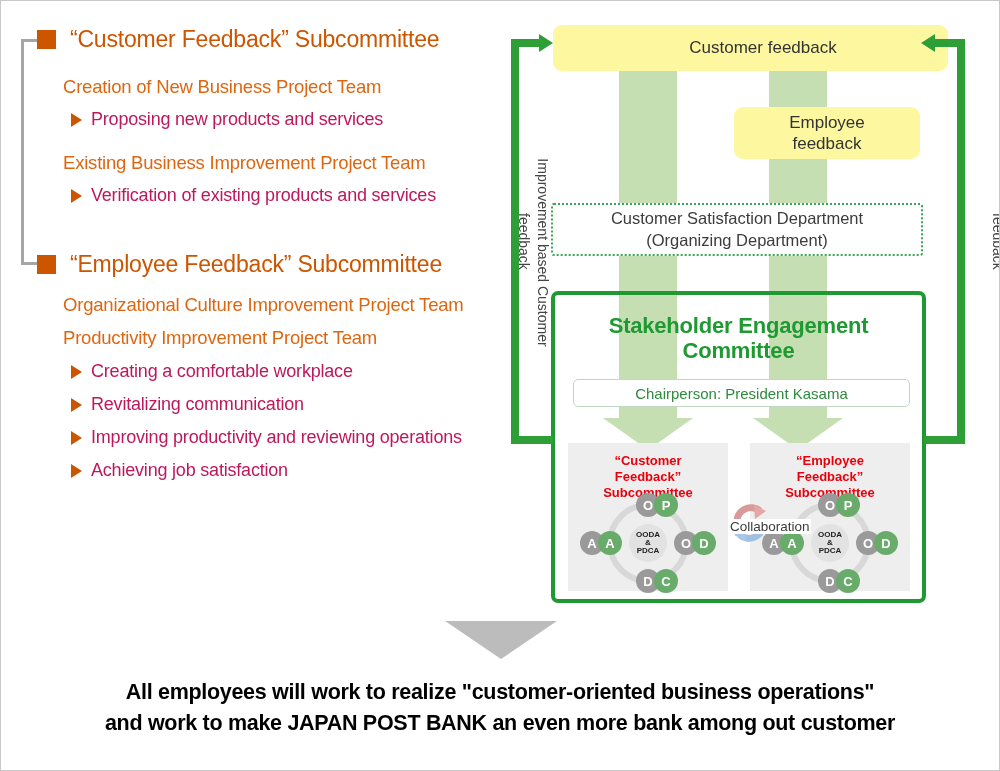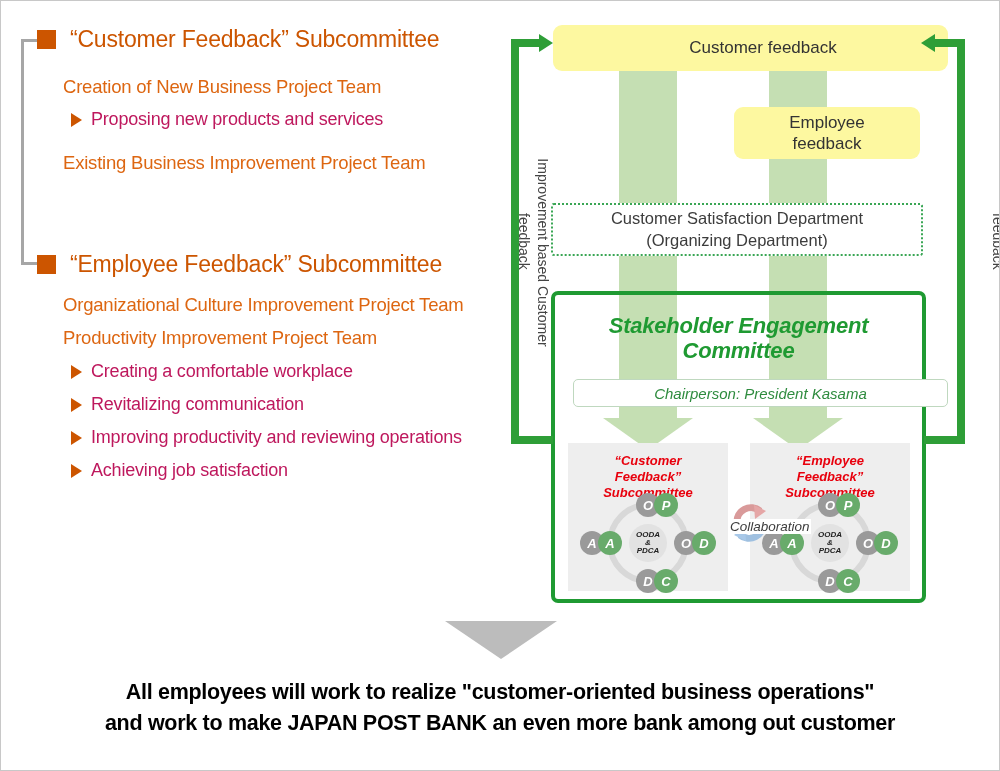--- a/index.html
+++ b/index.html
@@ -239,20 +239,24 @@
 
     <div class="team-text" style="left:62px; top:75px;">Creation of New Business Project Team</div>
 
     <div class="bullet-row" style="left:70px; top:108px;">
       <span class="tri"></span>
       <span class="bullet-text">Proposing new products and services</span>
     </div>
 
     <div class="team-text" style="left:62px; top:151px;">Existing Business Improvement Project Team</div>
 
+    <div class="bullet-row" style="left:70px; top:184px;">
+      <span class="tri"></span>
+      <span class="bullet-text">Verification of existing products and services</span>
+    </div>
 
     <div class="head-row" style="left:36px; top:250px;">
       <span class="sq-marker"></span>
       <span class="head-text">“Employee Feedback” Subcommittee</span>
     </div>
 
     <div class="team-text" style="left:62px; top:293px;">Organizational Culture Improvement Project Team</div>
     <div class="team-text" style="left:62px; top:326px;">Productivity Improvement Project Team</div>
 
     <div class="bullet-row" style="left:70px; top:360px;">
@@ -286,27 +290,27 @@
     </div>
 
     <div class="yellow-box" style="left:243px; top:96px; width:186px; height:52px;">
       <span class="nl">Employee<br>feedback</span>
     </div>
 
     <div class="dotted-box" style="left:60px; top:192px; width:372px; height:53px;">
       <span class="nl">Customer Satisfaction Department<br>(Organizing Department)</span>
     </div>
 
-    <div class="sec-box" style="left:60px; top:280px; width:375px; height:312px;font-style:italic;">
+    <div class="sec-box" style="left:60px; top:280px; width:375px; height:312px;">
 
       <div class="sec-title" style="top:18px;">
         <span class="nl">Stakeholder Engagement<br>Committee</span>
       </div>
 
-      <div class="chair-box" style="left:18px; top:84px; width:375px; height:28px;">
+      <div class="chair-box" style="left:18px; top:84px; width:337px; height:28px;">
         <span>Chairperson: President Kasama</span>
       </div>
 
       <div class="sub-box" style="left:13px; top:148px; width:160px; height:148px;">
         <div class="sub-title">
           <span class="nl">“Customer<br>Feedback”<br>Subcommittee</span>
         </div>
         <svg width="160" height="100" viewBox="0 0 160 100" style="position:absolute;left:0;top:50px;">
           <circle cx="80" cy="50" r="38" fill="none" stroke="#d8d8d8" stroke-width="6"></circle>
           <circle cx="80" cy="12" r="12" fill="#9a9a9a"></circle>

